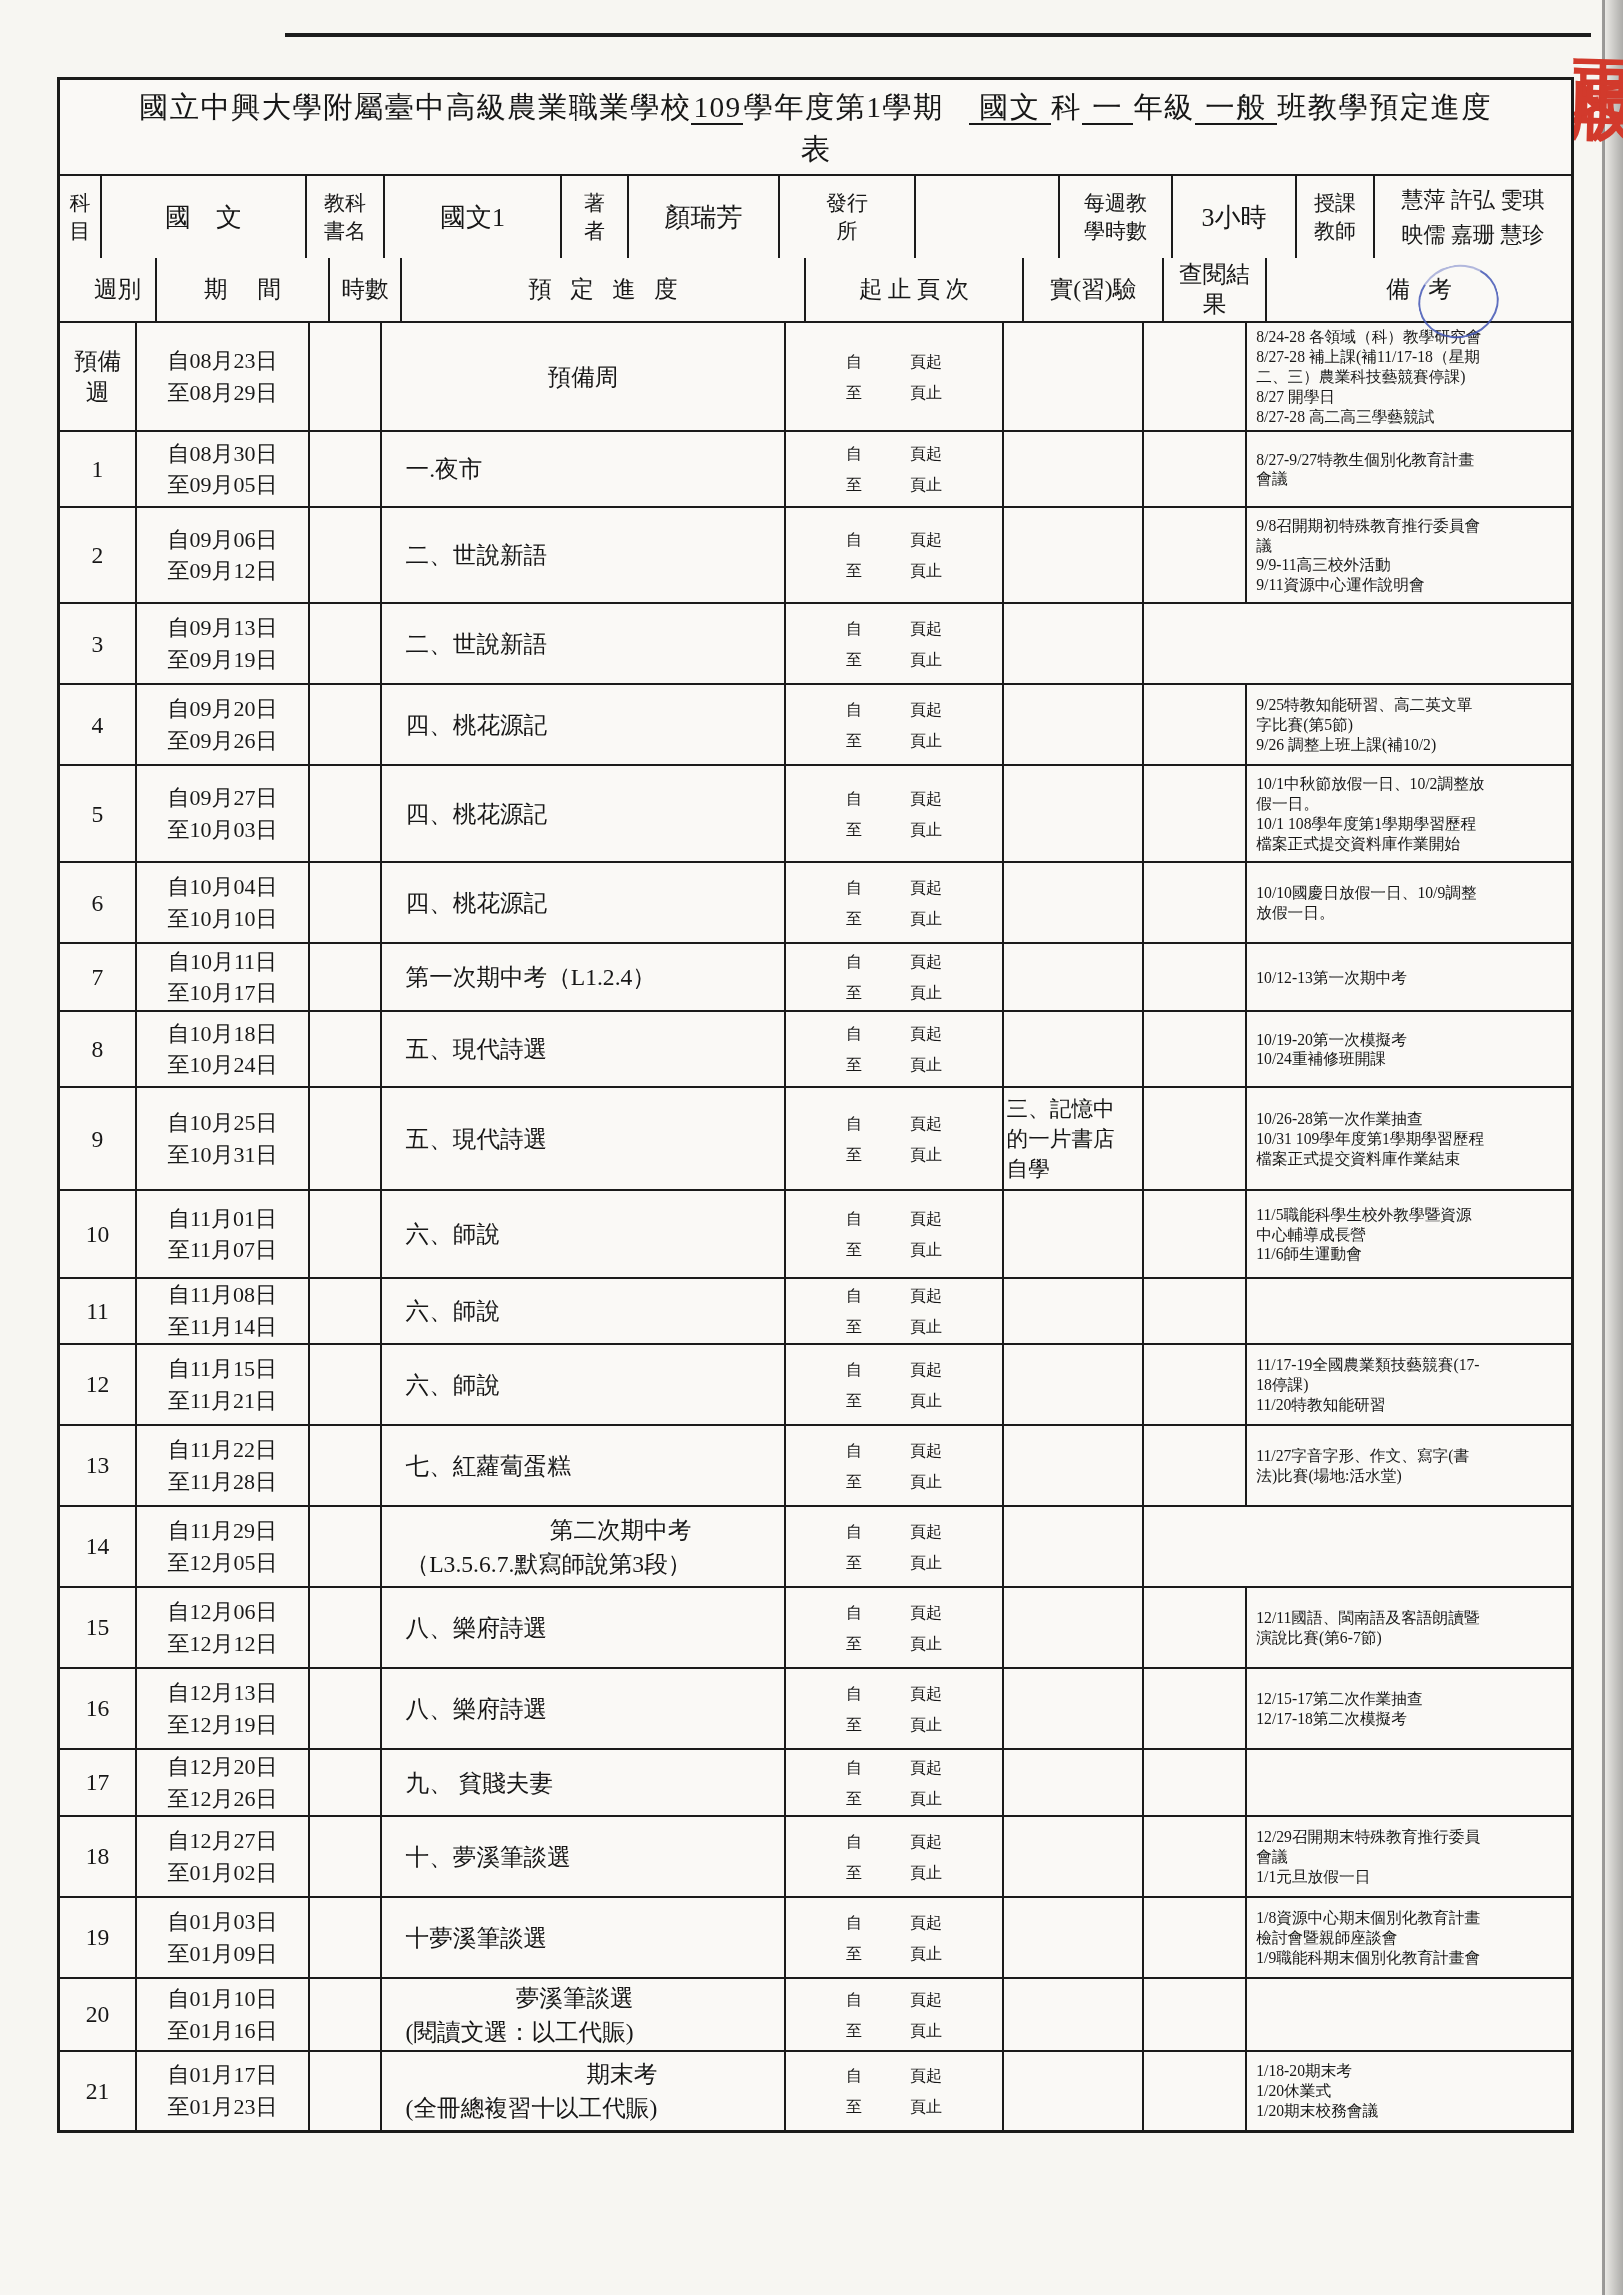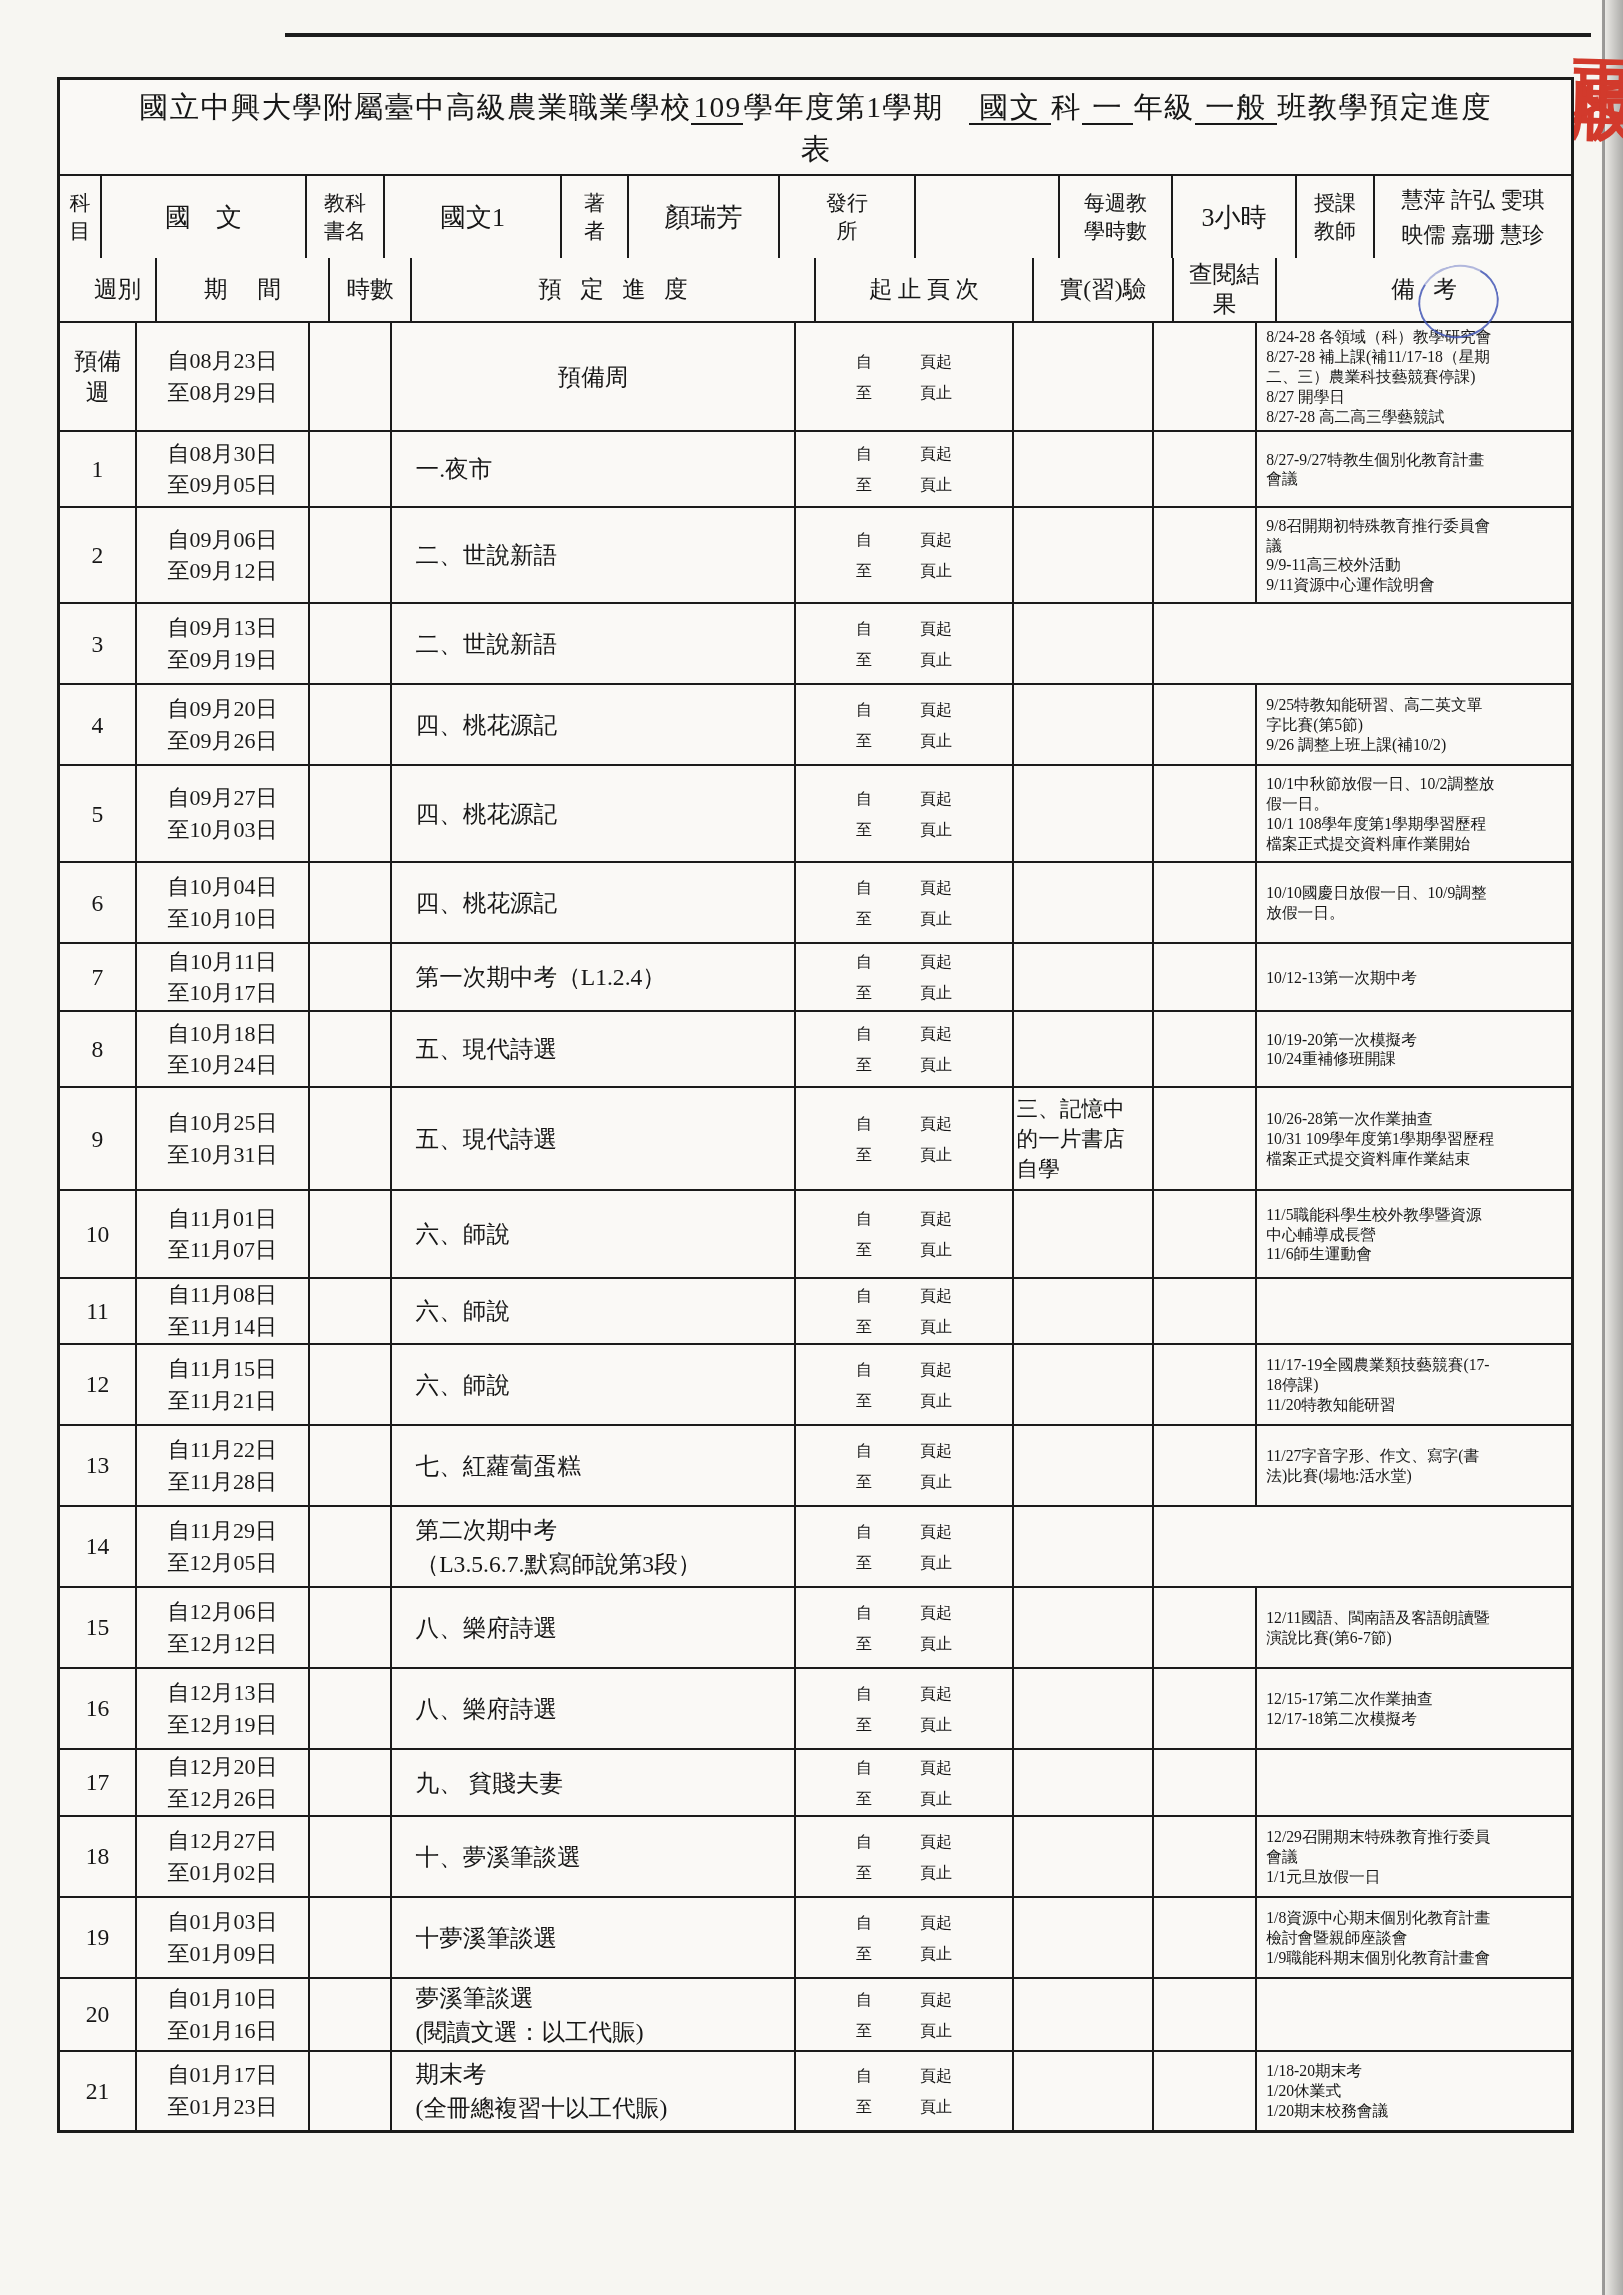--- a/index.html
+++ b/index.html
@@ -41,28 +41,28 @@
   .iw1{width:40px}.iw2{width:205px}.iw3{width:78px}.iw4{width:177px}.iw5{width:67px}.iw6{width:151px}
   .iw7{width:136px}.iw8{width:144px}.iw9{width:113px}.iw10{width:124px}.iw11{width:78px}.iw12{flex:1; position:relative;}
   .names { font-size:22px; line-height:1.6; }
   
   .colhead { min-height:63px; font-size:23.6px;margin-left:20px; }
   .hc { line-height:1.25; }
   .ls-wide { letter-spacing:30px; text-indent:30px; }
   .ls-mid  { letter-spacing:18.3px; text-indent:18.3px; }
   .ls-sm   { letter-spacing:5.2px;  text-indent:5.2px; }
   
-  .c1{width:75px}.c2{width:173px}.c3{width:82px}
+  .c1{width:75px}.c2{width:173px}.c3{width:72px}
   .c4{width:404px; justify-content:flex-start; text-align:left; padding-left:23.6px;}
   .c5{width:218px}.c6{width:140px; padding:2.6px;}
   .c7{width:103px}
   .c8{flex:1; justify-content:flex-start; text-align:left; padding:3.9px 9.2px; align-items:center;}
   .week { font-size:23.6px; line-height:1.3; }
   .date { font-size:22px; line-height:1.45; }
-  .progress { font-size:23.6px; line-height:1.45; }
+  .progress { font-size:23.6px; line-height:1.45;text-align:right; }
   .pages { font-size:16px; line-height:1.95; }
   .exp { font-size:21.6px; line-height:1.4; }
   .remark { font-size:15.7px; line-height:1.27; }
 </style>
 </head>
 <body>
 
 <div class="page">
 
   <div class="topline"></div>

